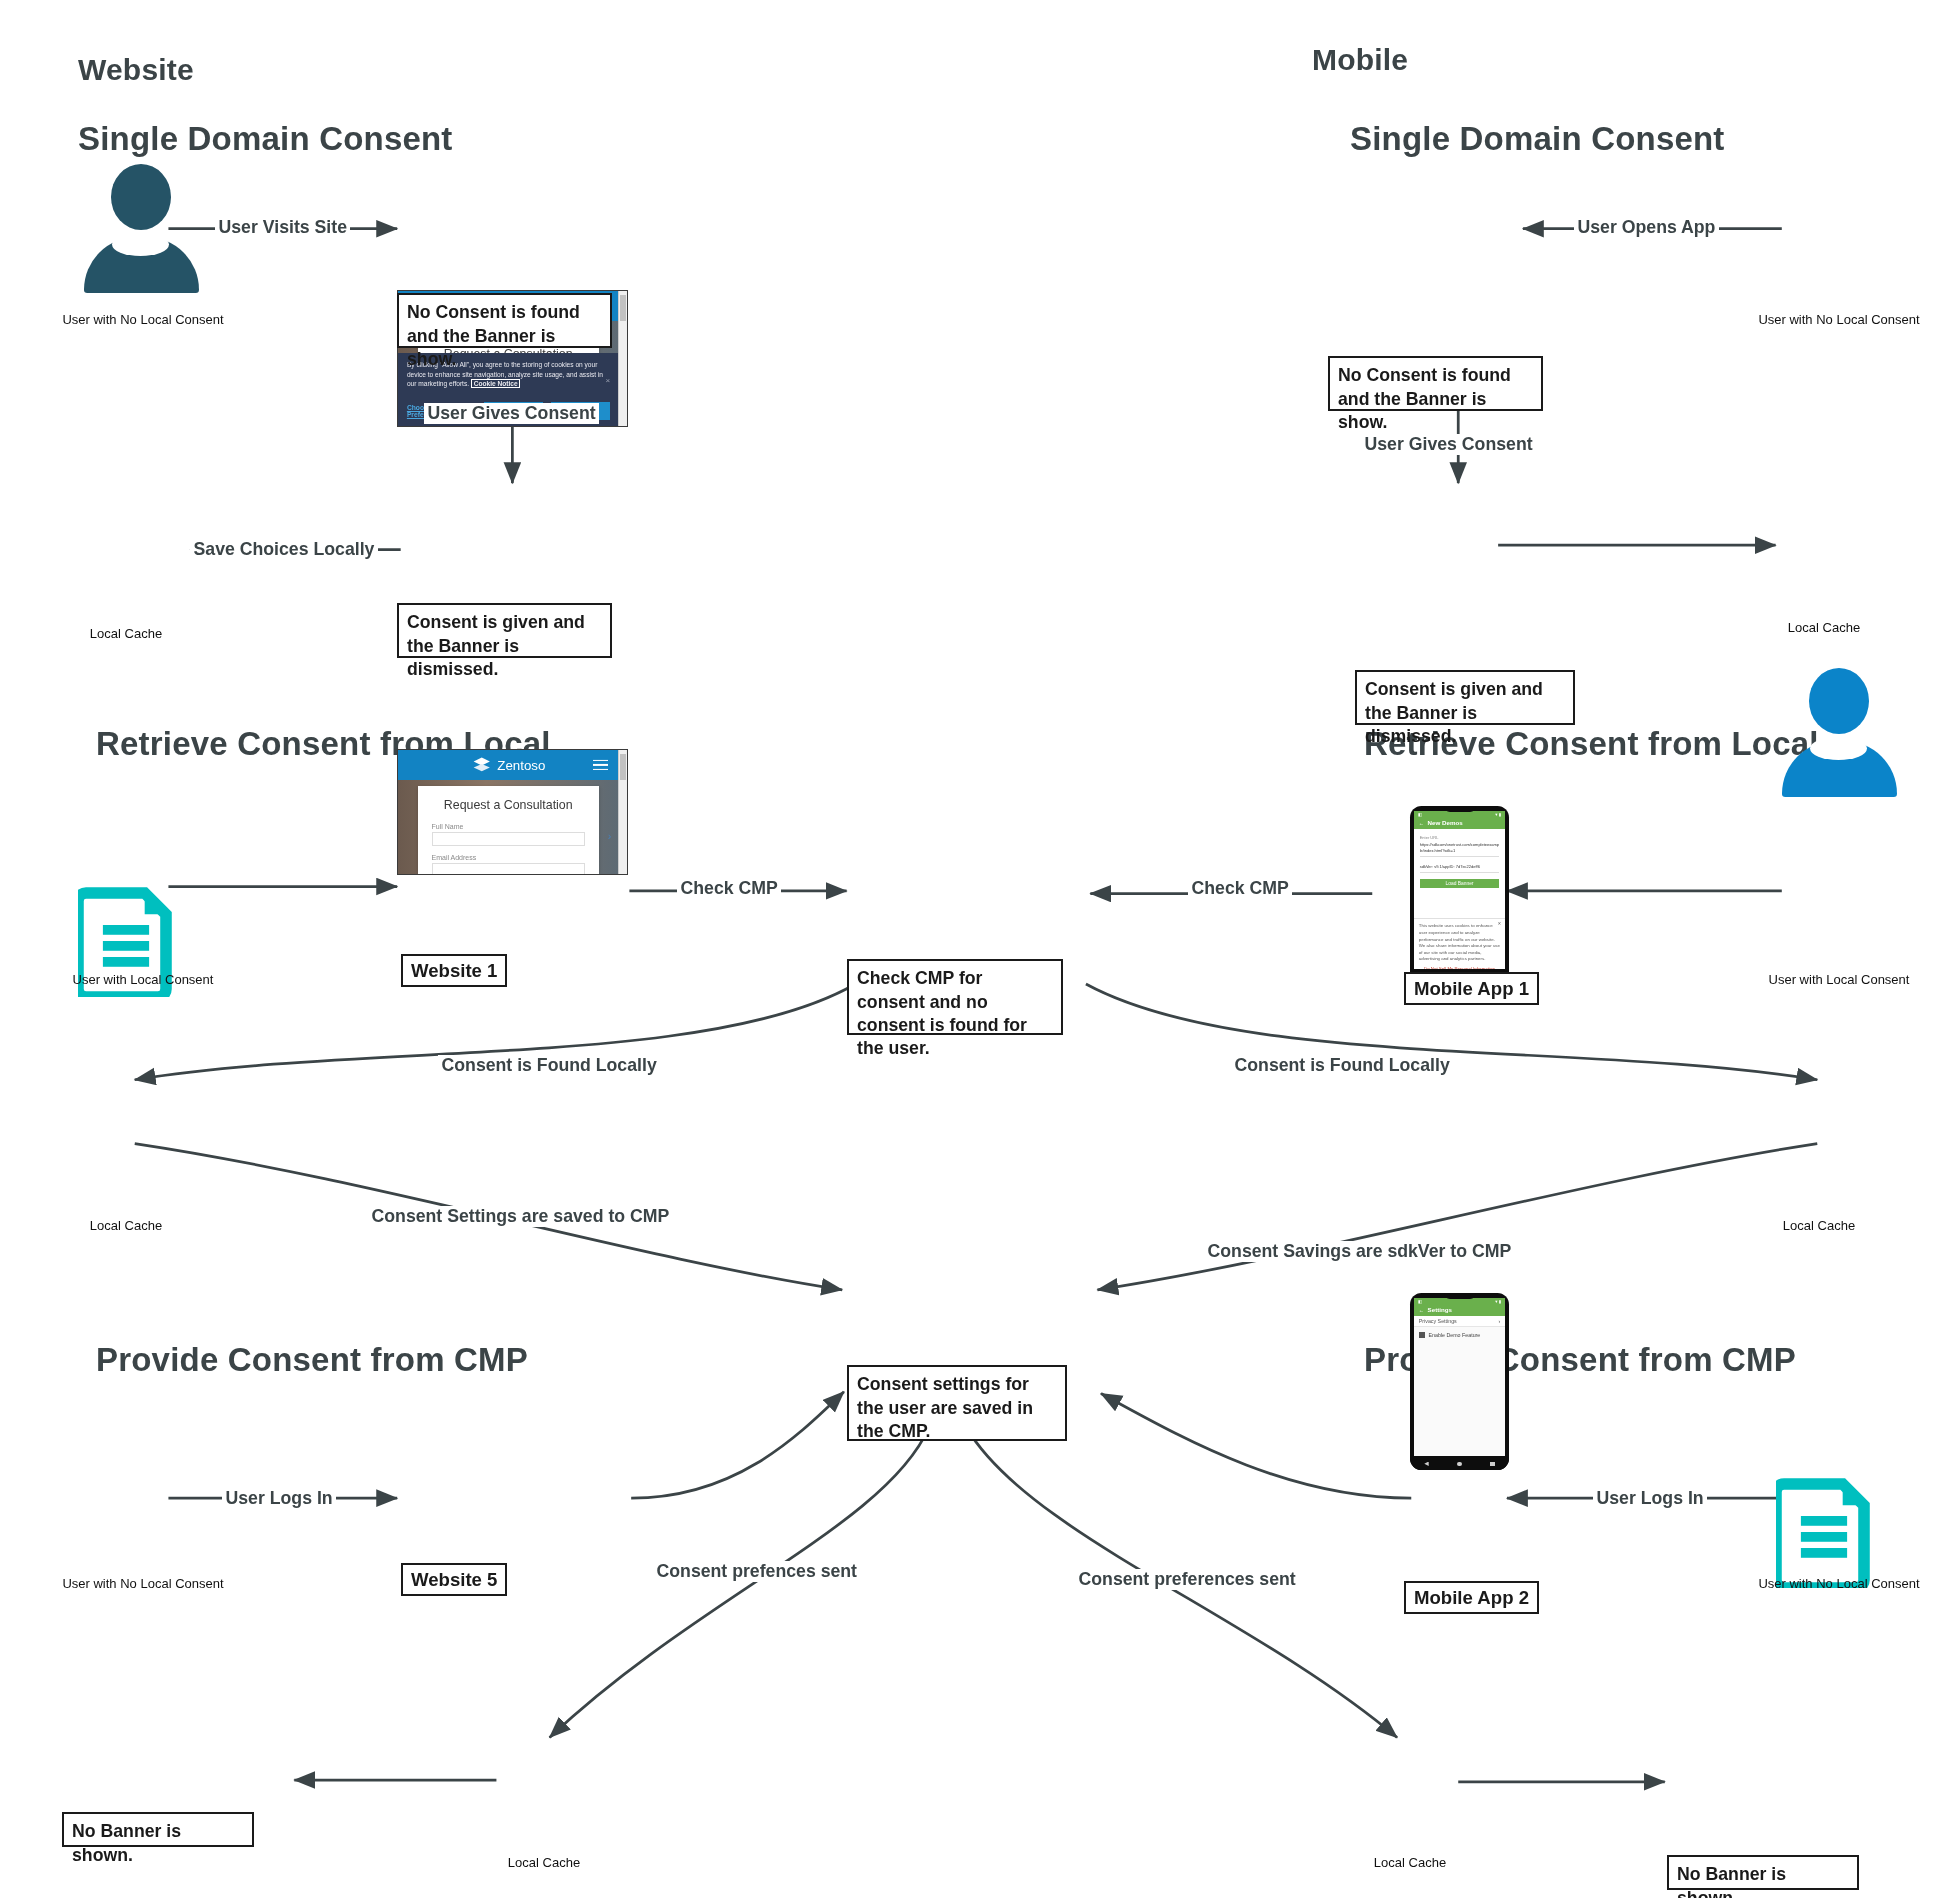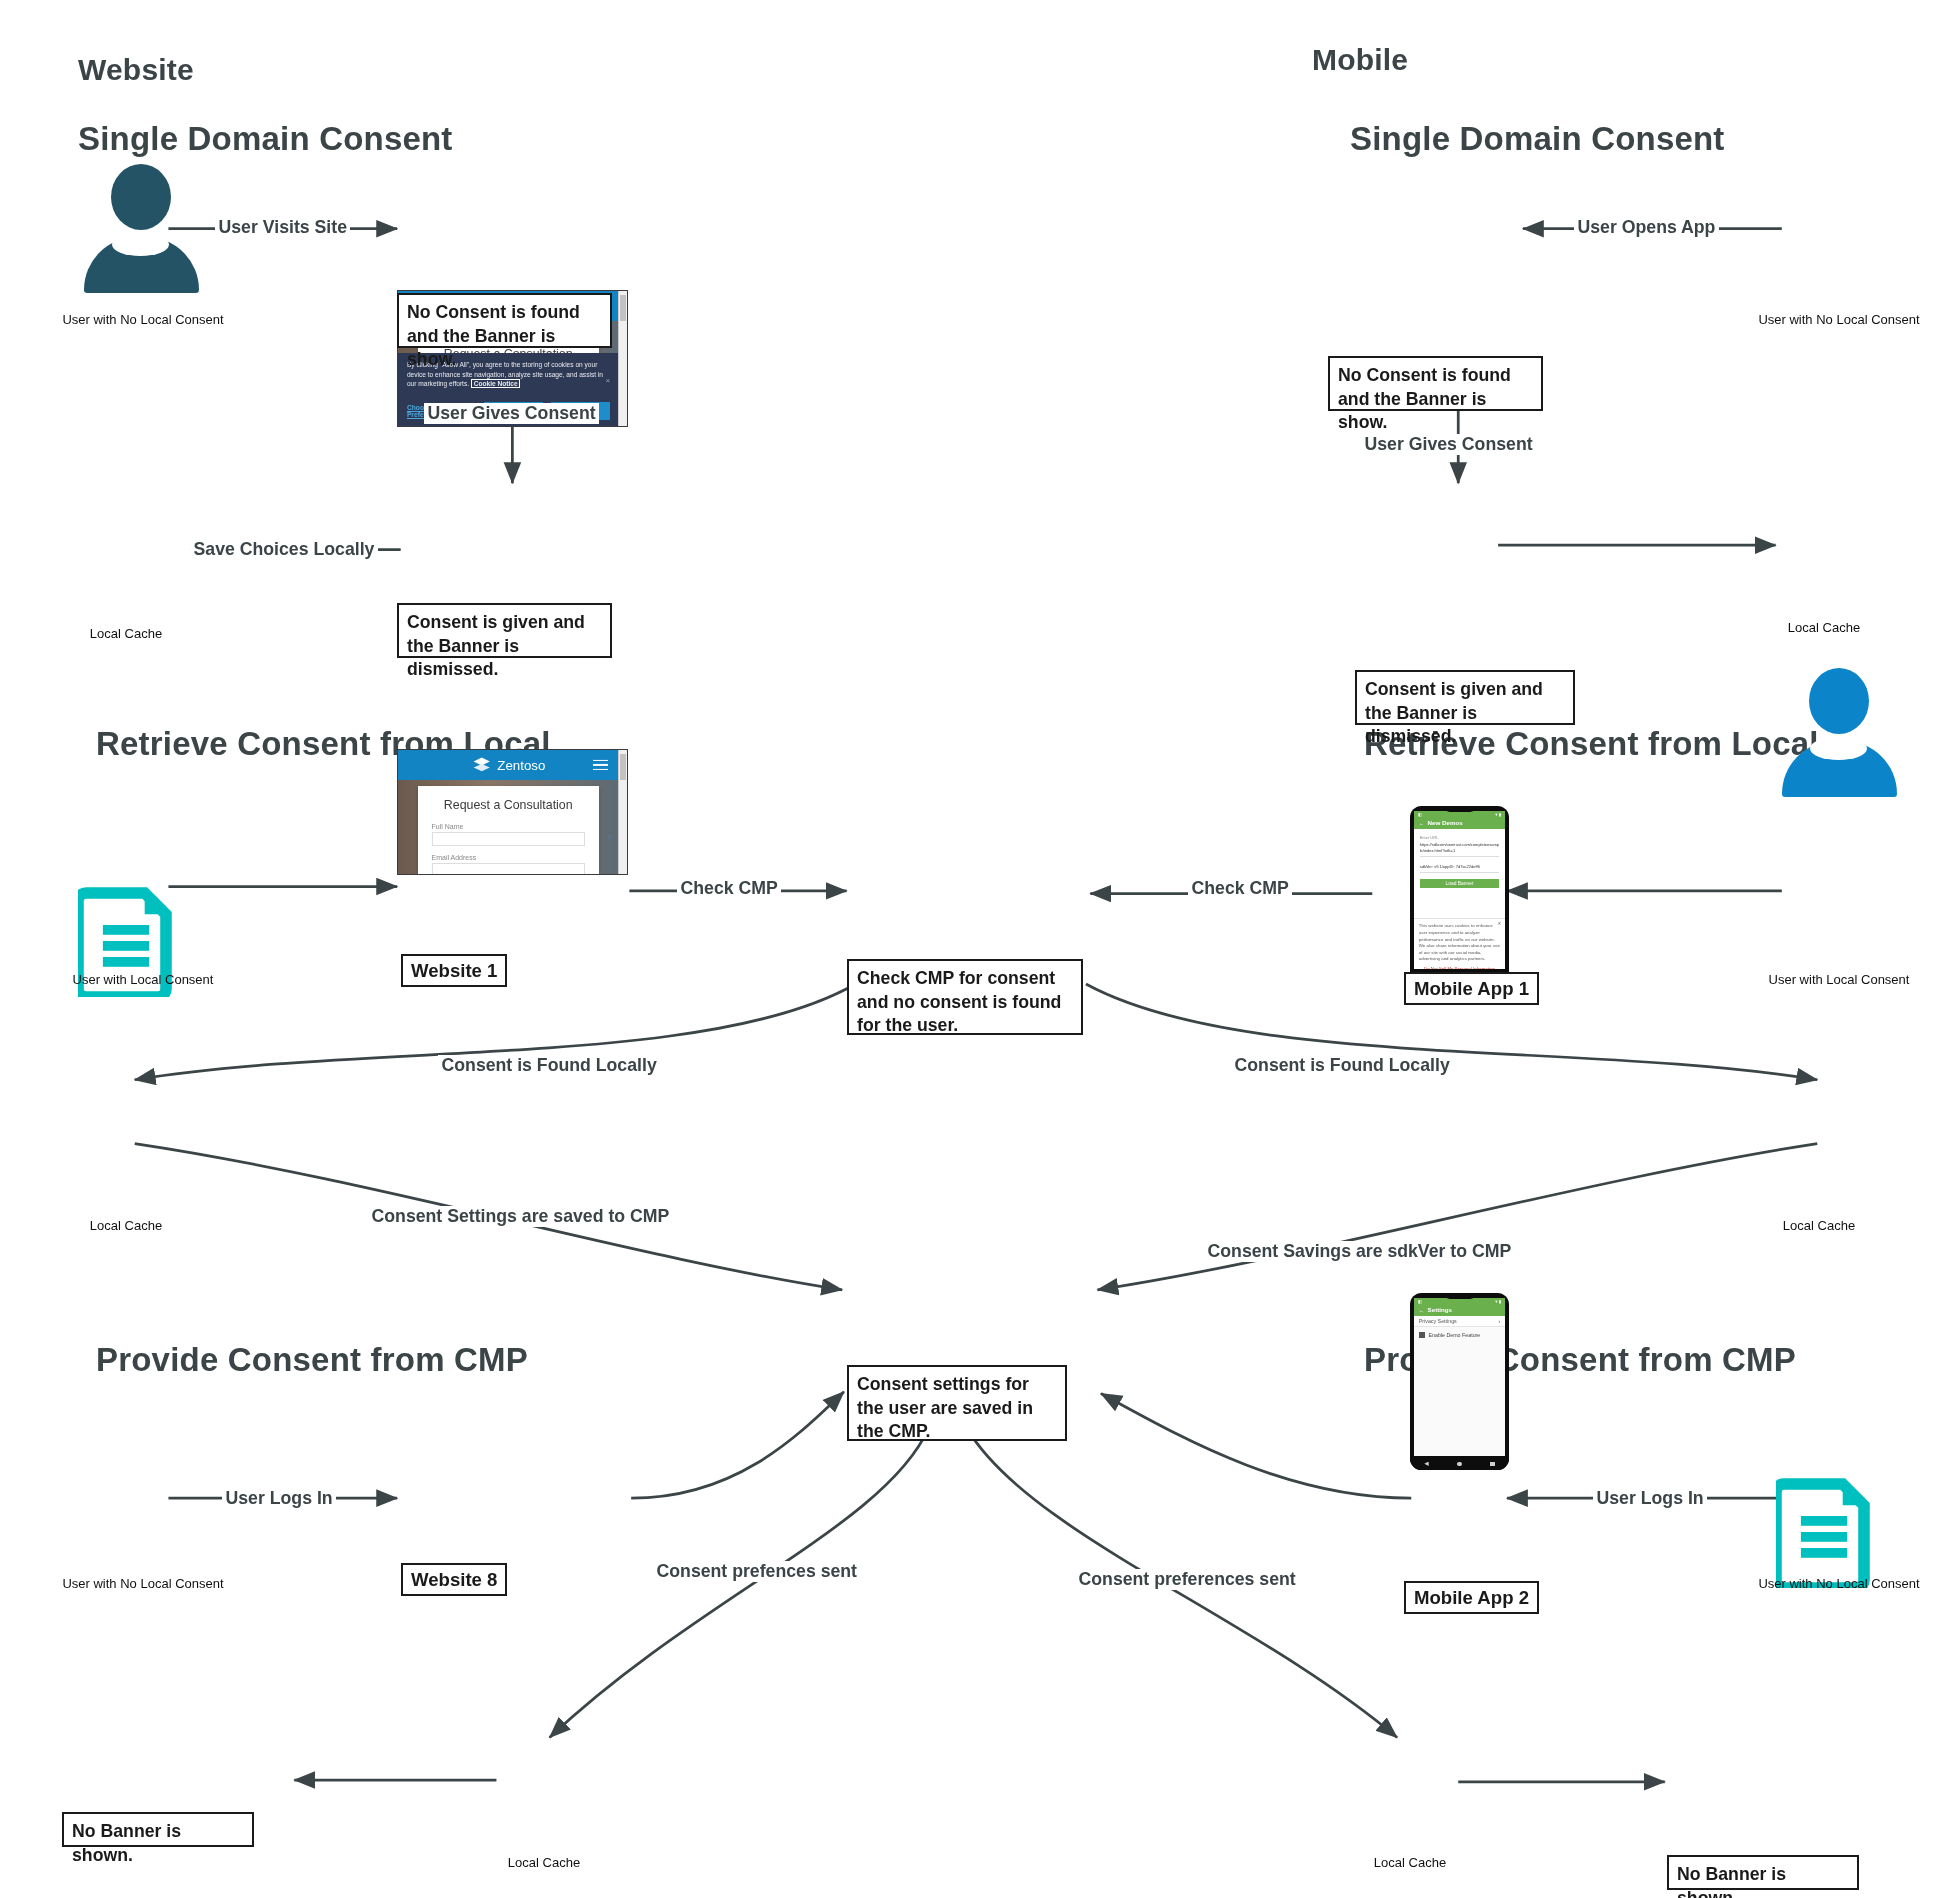--- a/index.html
+++ b/index.html
@@ -290,42 +290,42 @@
         <rect x="28" y="81" width="52" height="11" fill="#00bfbf"></rect>
       </svg>
   </div>
   <div class="abs node-label" style="left:1753px;top:606px;width:142px;">Local Cache</div>
 
   <div class="abs node-label" style="left:49px;top:958px;width:188px;">User with Local Consent</div>
 
   <div class="abs tag" style="left:401px;top:954px;">Website 1</div>
   <div class="abs edge-label" style="left:677px;top:878px;">Check CMP</div>
 
-  <div class="abs callout" style="left:847px;top:959px;width:236px;height:76px;">Check CMP for consent and no consent is found for the user.</div>
+  <div class="abs callout" style="left:847px;top:959px;width:216px;height:76px;">Check CMP for consent and no consent is found for the user.</div>
 
   <div class="abs tag" style="left:1404px;top:972px;">Mobile App 1</div>
   <div class="abs edge-label" style="left:1188px;top:878px;">Check CMP</div>
 
   <div class="abs node-label" style="left:1745px;top:958px;width:188px;">User with Local Consent</div>
 
   <div class="abs edge-label" style="left:438px;top:1055px;">Consent is Found Locally</div>
   <div class="abs edge-label" style="left:1231px;top:1055px;">Consent is Found  Locally</div>
   <div class="abs edge-label" style="left:368px;top:1206px;">Consent Settings are saved to CMP</div>
   <div class="abs edge-label" style="left:1204px;top:1241px;">Consent Savings are sdkVer to CMP</div>
 
   <div class="abs node-label" style="left:55px;top:1204px;width:142px;">Local Cache</div>
 
   <div class="abs node-label" style="left:1748px;top:1204px;width:142px;">Local Cache</div>
 
   <div class="abs callout" style="left:847px;top:1365px;width:220px;height:76px;">Consent settings for the user are saved in the CMP.</div>
 
   <div class="abs node-label" style="left:49px;top:1562px;width:188px;">User with No Local Consent</div>
   <div class="abs edge-label" style="left:222px;top:1488px;">User Logs In</div>
 
-  <div class="abs tag" style="left:401px;top:1563px;">Website 8</div>
+  <div class="abs tag" style="left:401px;top:1563px;">Website 5</div>
 
   <div class="abs tag" style="left:1404px;top:1581px;">Mobile App 2</div>
   <div class="abs edge-label" style="left:1593px;top:1488px;">User Logs In</div>
 
   <div class="abs node-label" style="left:1745px;top:1562px;width:188px;">User with No Local Consent</div>
 
   <div class="abs edge-label" style="left:653px;top:1561px;">Consent prefences sent</div>
   <div class="abs edge-label" style="left:1075px;top:1569px;">Consent preferences sent</div>
 
   <div class="abs node-label" style="left:473px;top:1841px;width:142px;">Local Cache</div>

